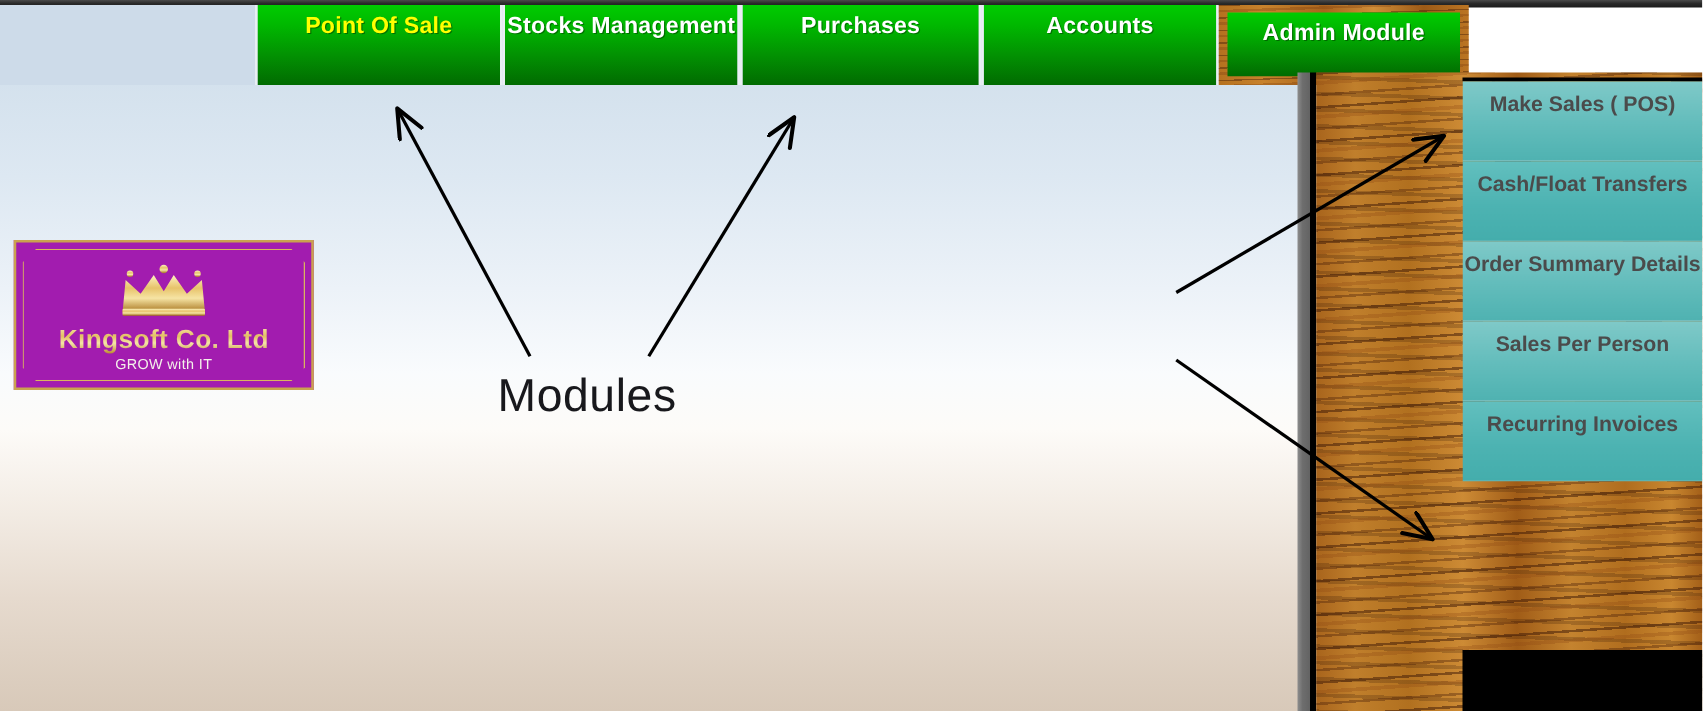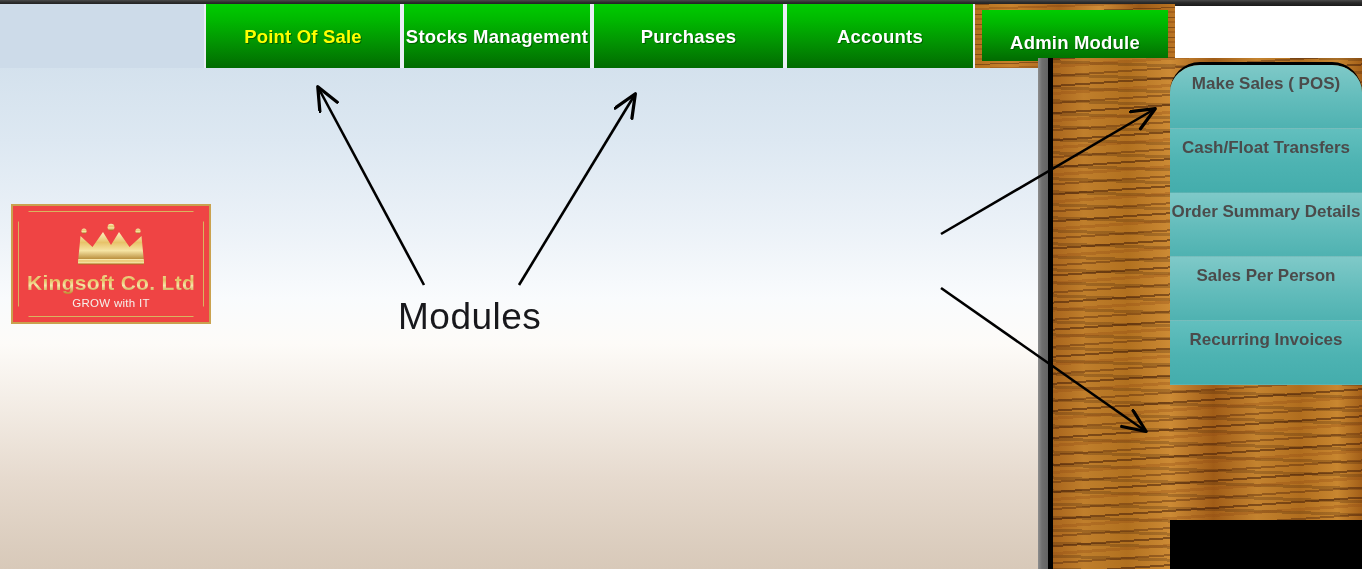--- a/index.html
+++ b/index.html
@@ -65,21 +65,21 @@
     position: relative;
     background: linear-gradient(180deg, #00cc00 0%, #00b800 25%, #029402 60%, #016b01 100%);
     color: #ffffff;
     font-weight: bold;
     font-size: 18.5px;
     line-height: 22px;
     display: flex;
     align-items: flex-start;
     justify-content: center;
     text-align: center;
-    padding-top: 22px;
+    padding-top: 5px;
     box-sizing: border-box;
     border-left: 2px solid #e9eef4;
     border-right: 2px solid #e9eef4;
     text-shadow: 1px 1px 0 rgba(0,0,0,0.35);
     letter-spacing: .2px;
   }
   .nav-tab.accent { color: #ffff00; }
   .nav-tab.framed {
     border: none;
     background:
@@ -150,21 +150,20 @@
   }
 
   
   .sidebar {
     position: absolute;
     left: 1170px; top: 62px;
     width: 192px; height: 458px;
     border-top: 3px solid #000000;
     box-sizing: border-box;
     overflow: hidden;
-    border-radius: 30px;
   }
   .side-tab {
     position: relative;
     width: 100%;
     box-sizing: border-box;
     color: #4b4b4b;
     font-weight: bold;
     font-size: 17px;
     line-height: 21px;
     text-align: center;
@@ -177,23 +176,23 @@
   .side-tab.light {
     background: linear-gradient(180deg, #7fc9c8 0%, #62bcbb 55%, #4fb2b1 100%);
   }
   .side-tab.dark {
     background: linear-gradient(180deg, #62bfbe 0%, #4db3b2 55%, #44adac 100%);
   }
 
   
   .logo-card {
     position: absolute;
-    left: 11px; top: 204px;
-    width: 200px; height: 120px;
-    background: #ef4444;
+    left: 11px; top: 192px;
+    width: 240px; height: 120px;
+    background: #a21caf;
     border: 2px solid #caa24f;
     box-sizing: border-box;
   }
   .logo-inner {
     position: absolute;
     left: 5px; top: 5px; right: 5px; bottom: 5px;
     border: 1.5px solid #d9b45f;
     box-sizing: border-box;
     
     clip-path: polygon(

